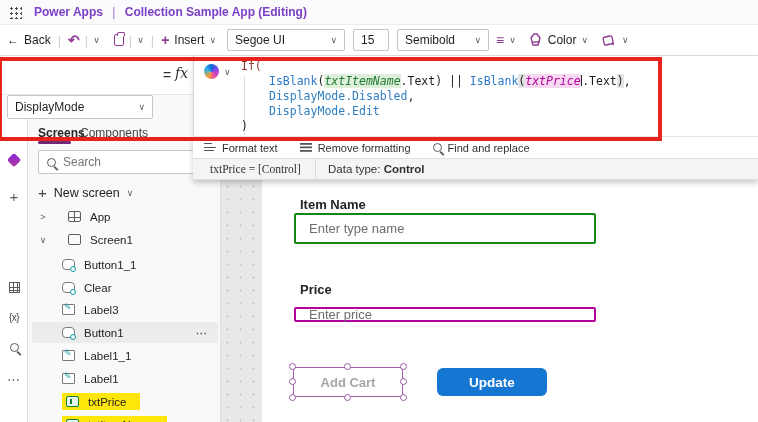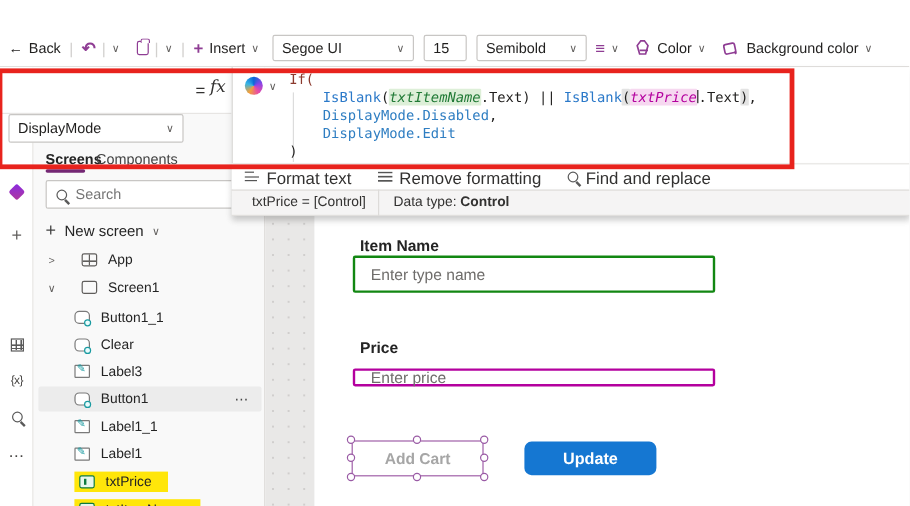--- a/index.html
+++ b/index.html
@@ -96,29 +96,29 @@
   #code .ind { padding-left:28px; display:block; }
   .cl { display:block; }
   .k-if { color:#8b3a2e; }
   .k-fn { color:#2b79c9; }
   .k-enum { color:#2f7ec2; }
   .v-green { color:#217a36; background:#ddefd8; font-style:italic; border-radius:1px; }
   .v-pink { color:#b4009e; background:#f6d8f0; font-style:italic; border-radius:1px; }
   .br-hl { background:#e3e3e3; border-radius:1px; }
   .caret { display:inline-block; width:1.5px; height:11px; background:#222; vertical-align:-1px; }
   #indent-guide { position:absolute; left:50px; top:21px; width:1px; height:58px; background:#dcdcdc; }
-  #fmt-toolbar { left:193px; top:136px; width:565px; height:22px; background:#fff; border-top:1px solid #e7e5e3; display:flex; align-items:center; gap:22px; padding-left:11px; font-size:14px; color:#323130; box-shadow:0 3px 5px rgba(0,0,0,.10);text-align:center; }
+  #fmt-toolbar { left:193px; top:136px; width:565px; height:22px; background:#fff; border-top:1px solid #e7e5e3; display:flex; align-items:center; gap:22px; padding-left:11px; font-size:11px; color:#323130; box-shadow:0 3px 5px rgba(0,0,0,.10);text-align:center; }
   .fmt-item { display:flex; align-items:center; gap:6px; }
   .ic-lines { width:12px; height:9px; background:linear-gradient(#555 1.4px, transparent 1.4px); background-size:12px 3.5px; }
   .ic-lines.short { width:12px; background:
       linear-gradient(90deg,#555 8px, transparent 8px) 0 0/12px 1.4px no-repeat,
       linear-gradient(90deg,#555 12px, transparent 12px) 0 3.5px/12px 1.4px no-repeat,
       linear-gradient(90deg,#555 10px, transparent 10px) 0 7px/12px 1.4px no-repeat; }
   #status-row { left:193px; top:158px; width:565px; height:22px; background:#f5f4f4; border-top:1px solid #e1dfdd; border-bottom:1px solid #e1dfdd; display:flex; align-items:center; font-size:11.5px; color:#323130; box-shadow:0 3px 5px rgba(0,0,0,.10); }
-  #status-row .seg1 { padding-left:17px; width:122px; }
+  #status-row .seg1 { padding-left:17px; width:122px;font-family:Liberation Serif, serif; }
   #status-row .vsep { width:1px; height:22px; background:#dddbd9; }
   #status-row .seg2 { padding-left:12px; }
 
   
   #canvas-bg { left:221px; top:180px; width:537px; height:242px; background:#e9e8e7;
     background-image:radial-gradient(#d0cecd 1px, transparent 1.2px); background-size:13px 13px; }
   #screen { left:262px; top:180px; width:496px; height:242px; background:#fff; }
   #item-name-label { left:300px; top:197px; font-size:13px; font-weight:bold; color:#242424; }
   #item-input { left:294px; top:213px; width:302px; height:31px; background:#fff; border:2px solid #128712; border-radius:2px; display:flex; align-items:center; padding-left:13px; }
   .placeholder { color:#6f6d6b; font-size:13px; }
@@ -137,20 +137,28 @@
   
   #red-box { left:-2px; top:57px; width:664px; height:84px; border:4px solid #e8231d; pointer-events:none; z-index:30; }
 
   .z5 { z-index:5; } .z6 { z-index:6; }
 </style>
 </head>
 <body>
 
 <div id="app">
 
+  <div id="top-header" class="abs">
+    <div id="waffle"></div>
+    <div id="brand-title">
+      <span>Power Apps</span>
+      <span class="div">|</span>
+      <span>Collection Sample App (Editing)</span>
+    </div>
+  </div>
 
   <div id="toolbar" class="abs">
     <div class="tb-item">
       <span>←</span>
       <span>Back</span>
     </div>
     <span class="sep">|</span>
     <div class="tb-item">
       <span class="tb-icon-purple">↶</span>
       <span class="sep">|</span>
@@ -188,21 +196,20 @@
           <path d="M3 9 h7" stroke="#8f3d94" stroke-width="1.4"></path>
         </svg>
       <span>Color</span>
       <span class="chev">∨</span>
     </div>
     <div class="tb-item">
       <svg width="15" height="14" viewBox="0 0 15 14">
           <rect x="1.5" y="3.5" width="9" height="8" rx="1.5" transform="rotate(-12 6 7)" fill="none" stroke="#8f3d94" stroke-width="1.4"></rect>
           <path d="M11 9 q2 2 0 3.4 q-2-1.4 0-3.4" fill="#8f3d94"></path>
         </svg>
-      <span>Background color</span>
       <span class="chev">∨</span>
     </div>
   </div>
 
   <div id="left-rail" class="abs">
     <div class="rail-ic" id="rail-tree"><span class="diamond"></span></div>
     <div class="rail-ic" id="rail-plus">+</div>
     <div class="rail-ic" id="rail-data"><span class="grid-ic"></span></div>
     <div class="rail-ic" id="rail-vars">{x}</div>
     <div class="rail-ic" id="rail-search"><span class="loupe"></span></div>

